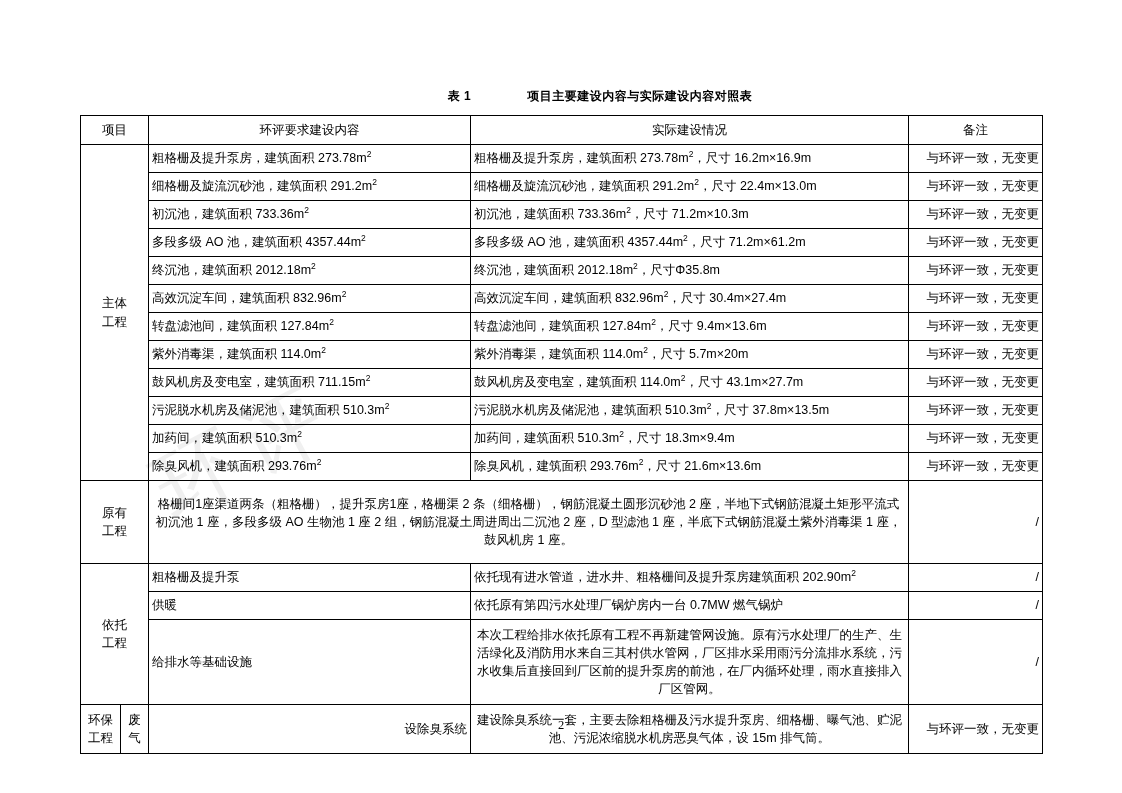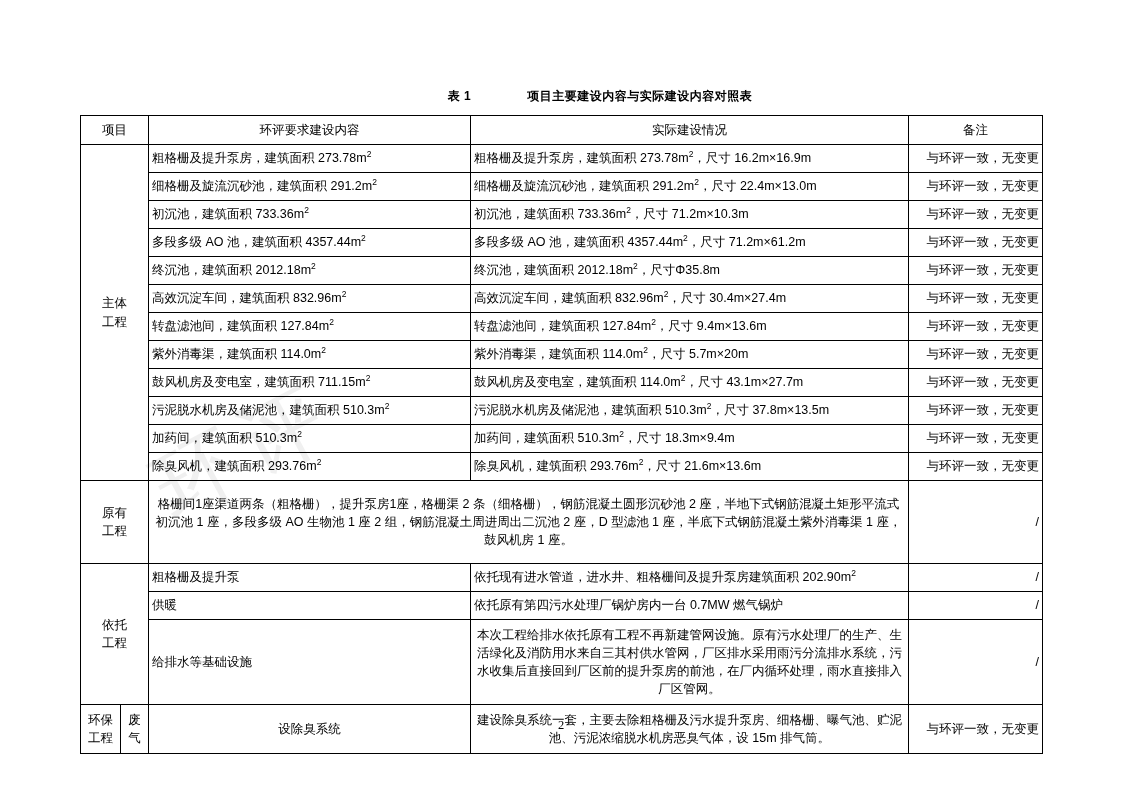--- a/index.html
+++ b/index.html
@@ -55,21 +55,21 @@
     height: 24px;
   }
   .c-cat { width: 40px; text-align: center; }
   .c-sub { width: 28px; text-align: center; }
   .rowtxt {
     height: 23px;
     white-space: nowrap;
     overflow: hidden;
   }
   .rowtxt-left {
-    text-align: center;
+    text-align: right;
   }
   .note {
     text-align: right;
     white-space: nowrap;
     font-size: 12px;
   }
   .catcell {
     text-align: center;
     font-size: 13px;
     line-height: 1.5;

